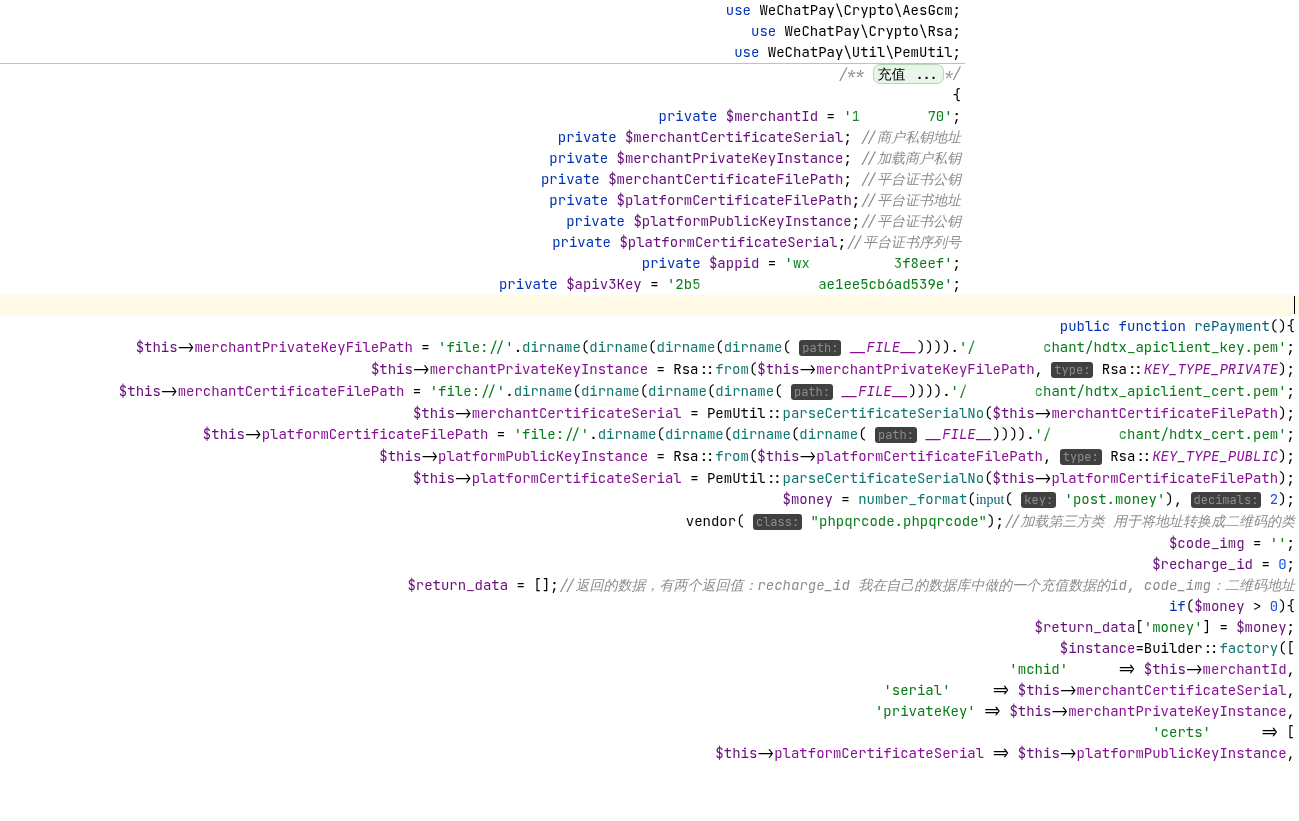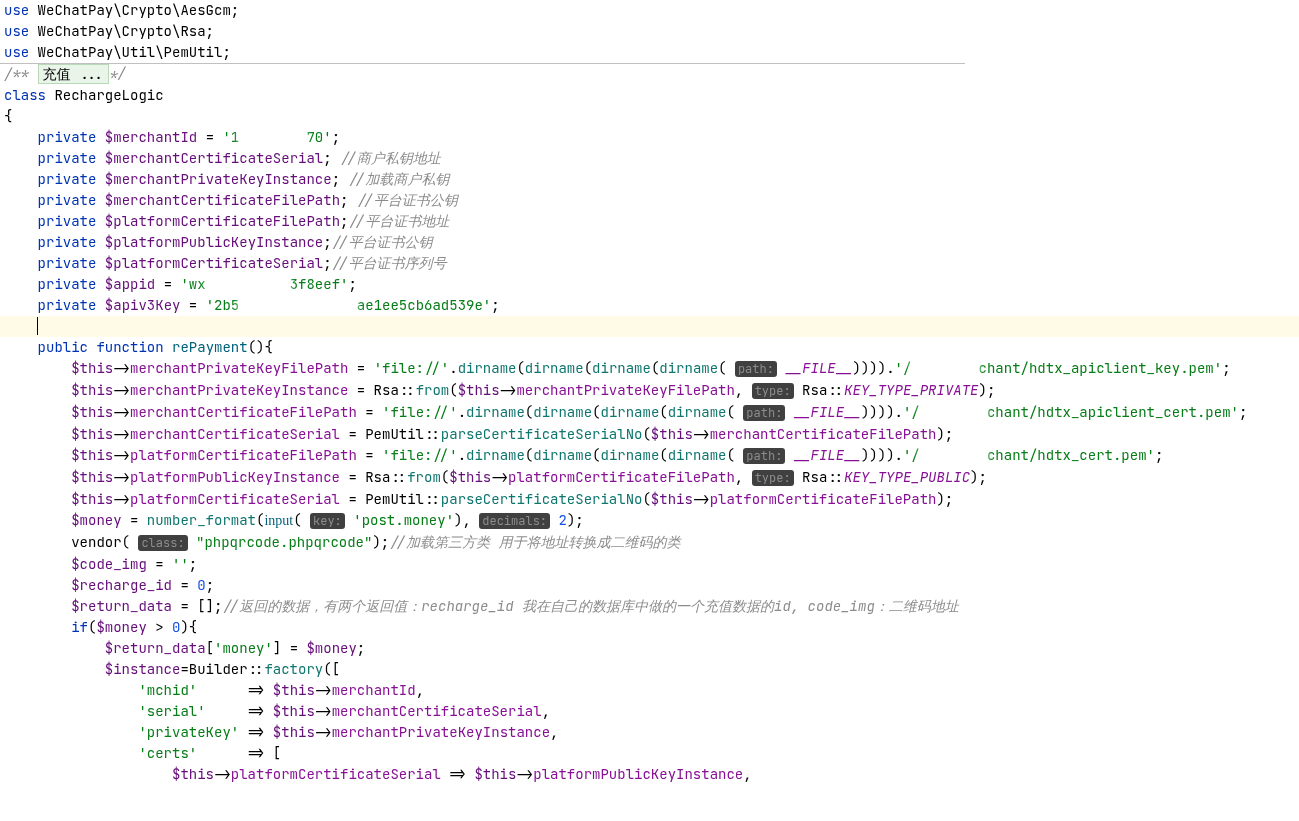--- a/index.html
+++ b/index.html
@@ -1,20 +1,20 @@
 <!DOCTYPE html>
 <html><head>
 <meta charset="utf-8">
 <style>
   html,body{margin:0;padding:0;background:#fff;font-family:"JetBrains Mono","Consolas","Menlo",monospace;font-size:14px;line-height:21px;color:#000;}
   .editor{width:965px;}
-  .line{white-space:pre;padding:0 4px;}
+  .line{white-space:pre;padding:0 4px;text-align:right;}
   .hl{background:#fffbe6;}
   .sep{border-top:1px solid #c0c0c0;}
-  .folded{background:#e8f5e8;border:1px solid #b8d8b8;border-radius:0;padding:0 4px;}
+  .folded{background:#e8f5e8;border:1px solid #b8d8b8;border-radius:7px;padding:0 4px;}
   .kw{color:#0033b3;}
   .var{color:#660e7a;}
   .mem{color:#871094;}
   .str{color:#067d17;}
   .num{color:#1750eb;}
   .cm{color:#8c8c8c;font-style:italic;}
   .fn{color:#0f766e;}
   .call{color:#00627a;font-family:Liberation Serif, serif;}
   .def{color:#00627a;}
   .hint{color:#8c8c8c;background:#404040;border-radius:3px;padding:0 3px;font-size:12px;font-style:normal;}
@@ -25,21 +25,20 @@
 </style>
 </head>
 <body>
 <div class="full">
 
 <div class="editor">
 <div class="line"><span class="kw">use</span><span> WeChatPay\Crypto\AesGcm;</span></div>
 <div class="line"><span class="kw">use</span><span> WeChatPay\Crypto\Rsa;</span></div>
 <div class="line"><span class="kw">use</span><span> WeChatPay\Util\PemUtil;</span></div>
 <div class="line sep"><span class="cm">/** </span><span class="folded">充值 ...</span><span class="cm">*/</span></div>
-<div class="line"><span class="kw">class</span><span> RechargeLogic</span></div>
 <div class="line"><span>{</span></div>
 <div class="line"><span>    </span><span class="kw">private</span><span> </span><span class="var">$merchantId</span><span> = </span><span class="str">'1</span><span class="censor">________</span><span class="str">70'</span><span>;</span></div>
 <div class="line"><span>    </span><span class="kw">private</span><span> </span><span class="var">$merchantCertificateSerial</span><span>; </span><span class="cm">//商户私钥地址</span></div>
 <div class="line"><span>    </span><span class="kw">private</span><span> </span><span class="var">$merchantPrivateKeyInstance</span><span>; </span><span class="cm">//加载商户私钥</span></div>
 <div class="line"><span>    </span><span class="kw">private</span><span> </span><span class="var">$merchantCertificateFilePath</span><span>; </span><span class="cm">//平台证书公钥</span></div>
 <div class="line"><span>    </span><span class="kw">private</span><span> </span><span class="var">$platformCertificateFilePath</span><span>;</span><span class="cm">//平台证书地址</span></div>
 <div class="line"><span>    </span><span class="kw">private</span><span> </span><span class="var">$platformPublicKeyInstance</span><span>;</span><span class="cm">//平台证书公钥</span></div>
 <div class="line"><span>    </span><span class="kw">private</span><span> </span><span class="var">$platformCertificateSerial</span><span>;</span><span class="cm">//平台证书序列号</span></div>
 <div class="line"><span></span></div>
 <div class="line"><span>    </span><span class="kw">private</span><span> </span><span class="var">$appid</span><span> = </span><span class="str">'wx</span><span class="censor">a_________</span><span class="str">3f8eef'</span><span>;</span></div>

